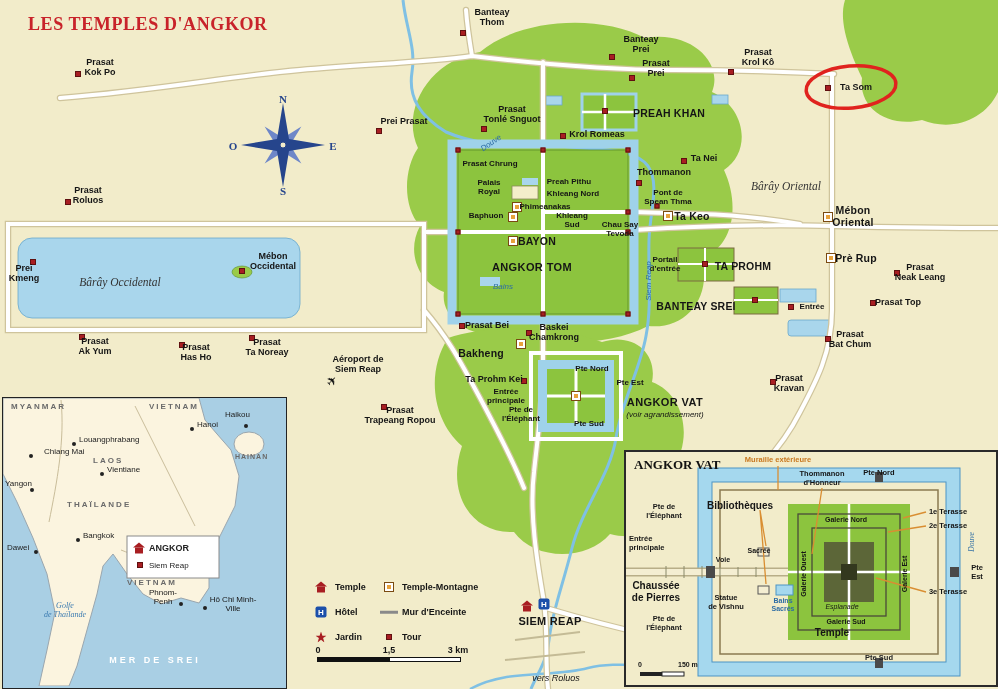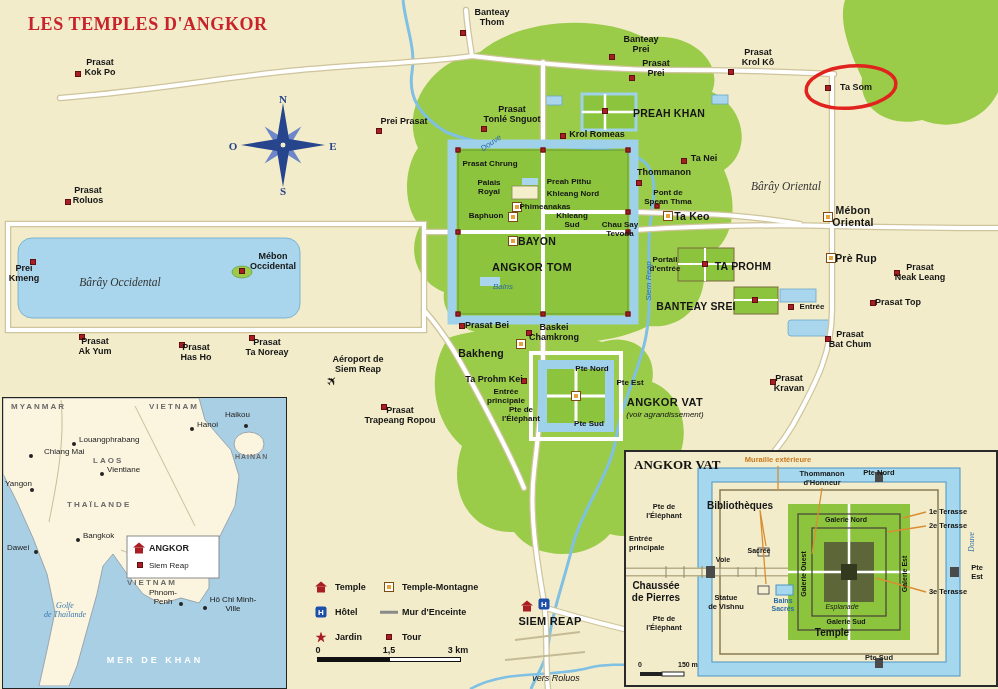--- a/index.html
+++ b/index.html
@@ -344,21 +344,21 @@
 Penh</div>
     <span class="dot" style="left:202px;top:210px"></span>
     <div class="lbl city-c" style="left:230px;top:206px">Hô Chi Minh-
 Ville</div>
     <span class="tpl" style="left:136px;top:150px"></span>
     <div class="city" style="left:146px;top:150px;font-weight:bold;font-size:9px">ANGKOR</div>
     <i class="mk" style="left:137px;top:167px"></i>
     <div class="city" style="left:146px;top:167px">Siem Reap</div>
     <div class="lbl golfe" style="left:62px;top:212px">Golfe
 de Thaïlande</div>
-    <div class="lbl mer" style="left:152px;top:262px">MER DE KHAN</div>
+    <div class="lbl mer" style="left:152px;top:262px">MER DE SREI</div>
   </div>
 
   <div class="inset" id="inset-vat" style="left:624px;top:450px;width:370px;height:233px">
     <svg width="370" height="233" viewBox="0 0 370 233">
       <rect x="72" y="16" width="262" height="208" fill="#a5d8ee" stroke="#4d94c4"></rect>
       <rect x="86" y="30" width="234" height="180" fill="#f2ecca" stroke="#4d94c4"></rect>
       <rect x="94" y="38" width="218" height="164" fill="none" stroke="#8a7a50" stroke-width="1.5"></rect>
       <line x1="0" y1="120" x2="164" y2="120" stroke="#b8ae88" stroke-width="9"></line>
       <line x1="0" y1="120" x2="164" y2="120" stroke="#f4eed2" stroke-width="6"></line>
       <path d="M40,114 V126 M58,114 V126 M76,114 V126 M94,115 V125 M112,115 V125 M130,115 V125" stroke="#8a8a6a" stroke-width="1"></path>

